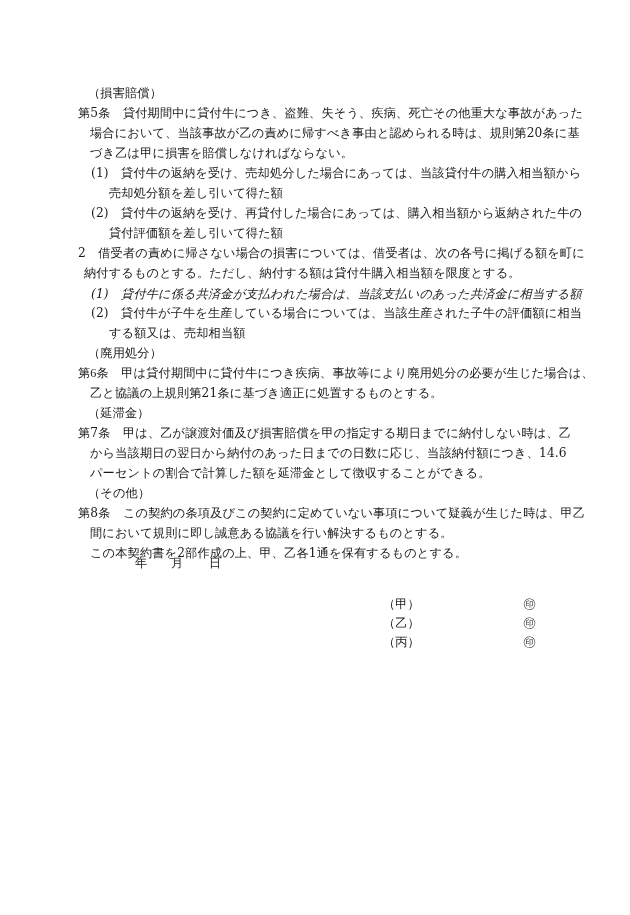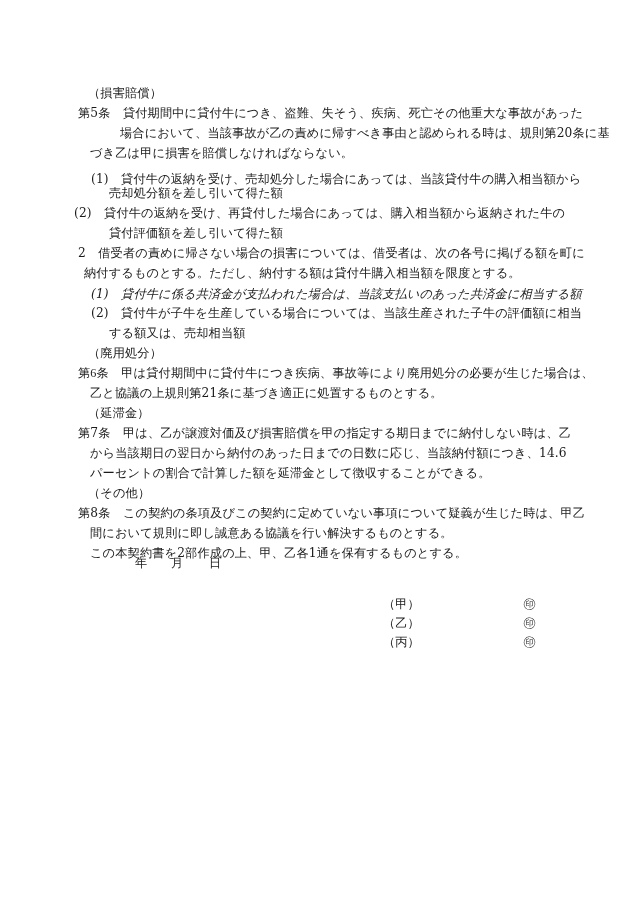--- a/index.html
+++ b/index.html
@@ -46,25 +46,25 @@
       line-height: 20px;
     }
   </style>
 </head>
 <body>
 
 <div class="page">
   <div id="lines-container">
       <div class="line" style="left: 88px; top: 83px;">（損害賠償）</div>
       <div class="line" style="left: 78px; top: 103px;">第5条　貸付期間中に貸付牛につき、盗難、失そう、疾病、死亡その他重大な事故があった</div>
-      <div class="line" style="left: 90px; top: 123px; margin-left: 30px;">場合において、当該事故が乙の責めに帰すべき事由と認められる時は、規則第20条に基</div>
+      <div class="line" style="left: 90px; top: 123px;">場合において、当該事故が乙の責めに帰すべき事由と認められる時は、規則第20条に基</div>
       <div class="line" style="left: 90px; top: 143px;">づき乙は甲に損害を賠償しなければならない。</div>
-      <div class="line" style="left: 91px; top: 169px;">(1)　貸付牛の返納を受け、売却処分した場合にあっては、当該貸付牛の購入相当額から</div>
+      <div class="line" style="left: 91px; top: 163px;">(1)　貸付牛の返納を受け、売却処分した場合にあっては、当該貸付牛の購入相当額から</div>
       <div class="line" style="left: 109px; top: 183px;">売却処分額を差し引いて得た額</div>
-      <div class="line" style="left: 74px; top: 203px; text-align: right;">(2)　貸付牛の返納を受け、再貸付した場合にあっては、購入相当額から返納された牛の</div>
+      <div class="line" style="left: 91px; top: 203px; text-align: right;">(2)　貸付牛の返納を受け、再貸付した場合にあっては、購入相当額から返納された牛の</div>
       <div class="line" style="left: 109px; top: 223px;">貸付評価額を差し引いて得た額</div>
       <div class="line" style="left: 78px; top: 243px;">2　借受者の責めに帰さない場合の損害については、借受者は、次の各号に掲げる額を町に</div>
       <div class="line" style="left: 84px; top: 263px;">納付するものとする。ただし、納付する額は貸付牛購入相当額を限度とする。</div>
       <div class="line" style="left: 91px; top: 284px; font-style: italic;">(1)　貸付牛に係る共済金が支払われた場合は、当該支払いのあった共済金に相当する額</div>
       <div class="line" style="left: 91px; top: 303px;">(2)　貸付牛が子牛を生産している場合については、当該生産された子牛の評価額に相当</div>
       <div class="line" style="left: 109px; top: 323px;">する額又は、売却相当額</div>
       <div class="line" style="left: 88px; top: 343px;">（廃用処分）</div>
       <div class="line" style="left: 78px; top: 363px; font-family: Liberation Serif, serif;">第6条　甲は貸付期間中に貸付牛につき疾病、事故等により廃用処分の必要が生じた場合は、</div>
       <div class="line" style="left: 90px; top: 383px;">乙と協議の上規則第21条に基づき適正に処置するものとする。</div>
       <div class="line" style="left: 88px; top: 403px; text-align: center;">（延滞金）</div>

